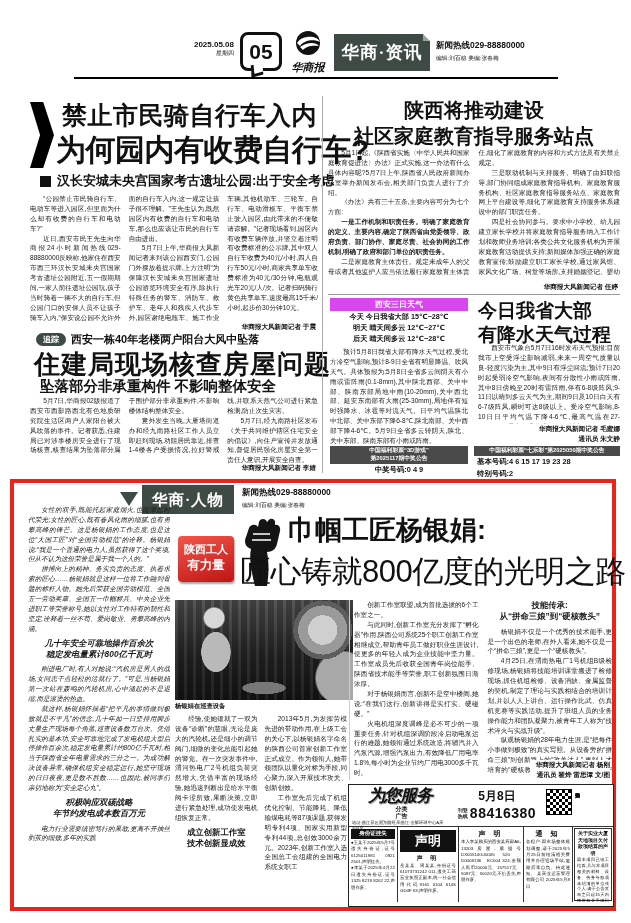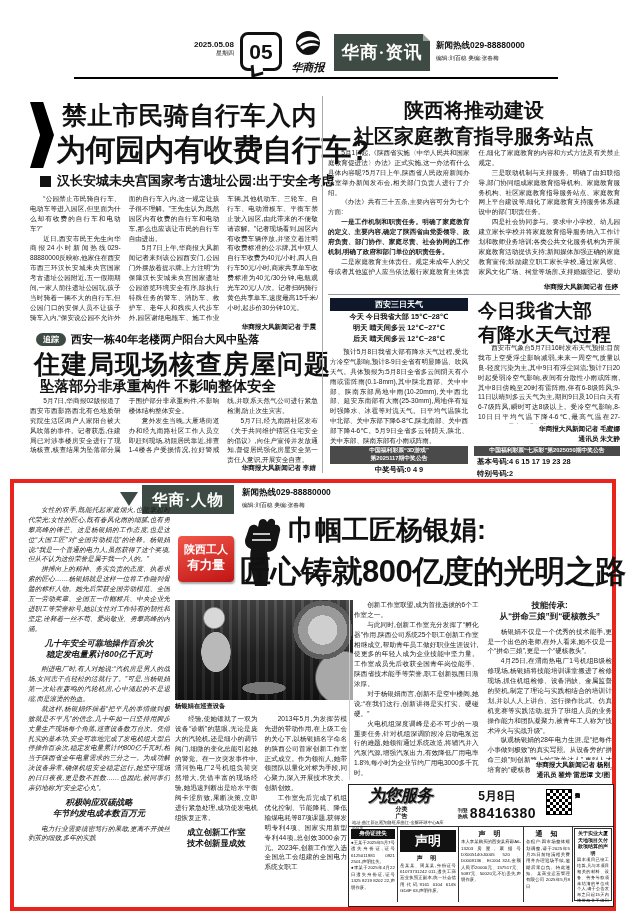--- a/index.html
+++ b/index.html
@@ -35,39 +35,39 @@
   .subrow{display:flex;align-items:center;font-size:13px;font-weight:900;}
   .sq{width:11px;height:11px;background:#111;margin-right:6px;flex:none;}
   .pill{background:#3e4b44;color:#fff;font-size:8px;font-weight:bold;border-radius:8px;padding:1px 7px;margin-right:5px;}
   .tagrow{display:flex;align-items:center;font-size:11px;font-weight:900;}
   .head2{font-size:26px;font-weight:900;letter-spacing:1px;}
   .subhead2{font-size:14.5px;font-weight:900;}
   .policy-h{font-size:20px;font-weight:900;text-align:center;line-height:1.3;}
   .vline{width:1px;background:#aaa;}
   .hline{height:1px;background:#999;}
   
-  .wxhead{height:13px;line-height:13px;font-size:8px;font-weight:900;background:#0f172a;color:#fff;text-align:center;}
+  .wxhead{height:13px;line-height:13px;font-size:8px;font-weight:900;background:#d946ef;color:#fff;text-align:center;}
   .wxrow{font-size:7.2px;font-weight:bold;line-height:1.5;text-align:center;}
   .wxbig{font-size:19px;font-weight:900;line-height:1.25;}
   .wxbyl{font-size:6.6px;font-weight:bold;text-align:right;line-height:1.5;}
   
   .lotbox{border:0;}
   .lothead{background:#4a4a4a;color:#fff;font-size:5.8px;font-weight:bold;text-align:center;line-height:1.35;padding:1px 2px;}
   .lotline{font-size:7.4px;font-weight:900;line-height:1.4;padding:1px 3px;}
   
   .people-border{border:4px solid #e8241c;}
   .ptri{width:0;height:0;border-left:9px solid transparent;border-right:9px solid transparent;border-top:14px solid #3e4b44;}
   .pheadbox{width:92px;height:29px;line-height:29px;font-size:15.5px;font-weight:900;letter-spacing:1px;
             font-family:"Liberation Serif","DejaVu Serif",serif;}
   .redlabel{width:56px;height:46px;border-radius:4px;color:#fff;text-align:center;
             background:linear-gradient(160deg,#f2574a,#c01414);box-shadow:1px 2px 2px rgba(0,0,0,.35);}
   .redlabel .l1{font-size:11px;font-weight:900;margin-top:6px;}
   .redlabel .l2{font-size:12.5px;font-weight:900;}
   .pH1{font-size:27px;font-weight:900;}
-  .pH2{font-size:31px;font-weight:700;letter-spacing:-0.5px;}
+  .pH2{font-size:31px;font-weight:400;letter-spacing:-0.5px;}
   .photo{background:
      radial-gradient(circle at 83% 30%, #cfcfcf 0 9%, #9a9a9a 9% 15%, #5d5d5d 15% 18%, rgba(0,0,0,0) 18%),
      radial-gradient(circle at 94% 78%, #a8a8a8 0 14%, rgba(0,0,0,0) 15%),
      radial-gradient(circle at 22% 18%, #d8d8d8 0 6%, rgba(0,0,0,0) 7%),
      radial-gradient(ellipse 14% 34% at 23% 52%, #b9b9b9 0 58%, rgba(0,0,0,0) 60%),
      radial-gradient(ellipse 20% 10% at 50% 88%, #777 0 60%, rgba(0,0,0,0) 62%),
      repeating-linear-gradient(90deg, rgba(255,255,255,.06) 0 3px, rgba(0,0,0,.18) 3px 9px),
      linear-gradient(180deg,#4c4c4c,#242424 55%,#141414);}
   .caption{font-size:6.3px;font-weight:900;}
   

